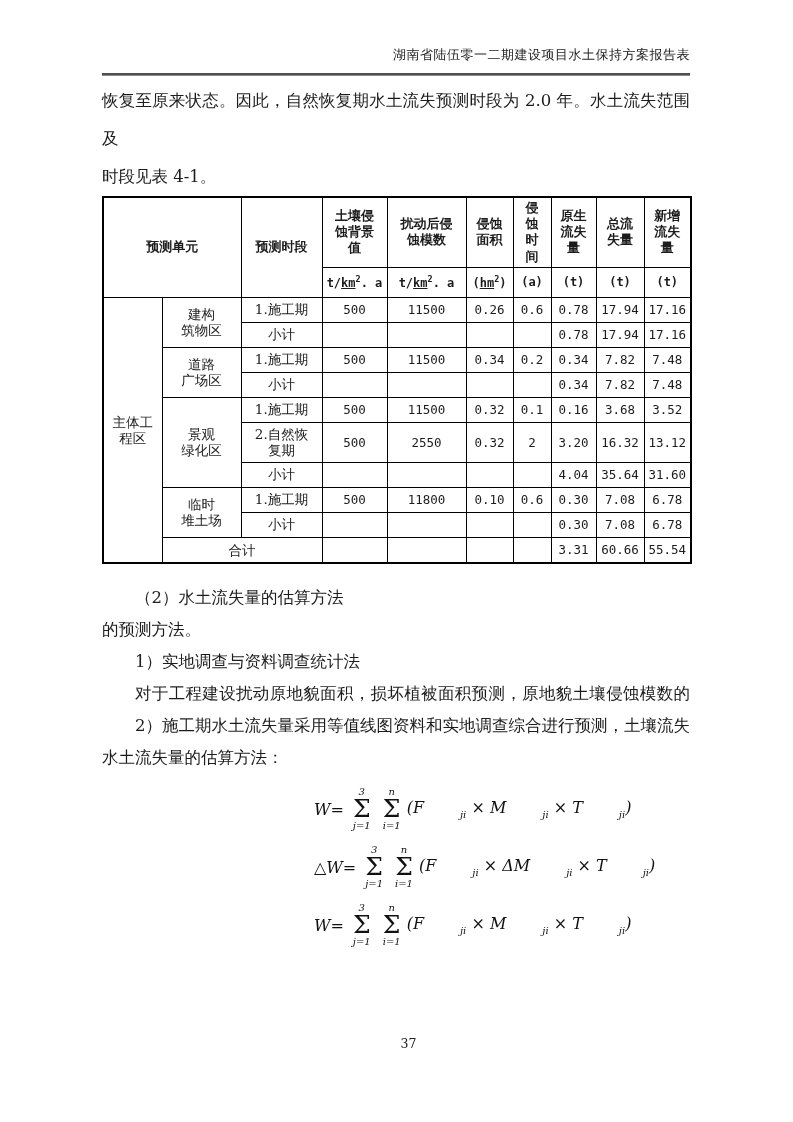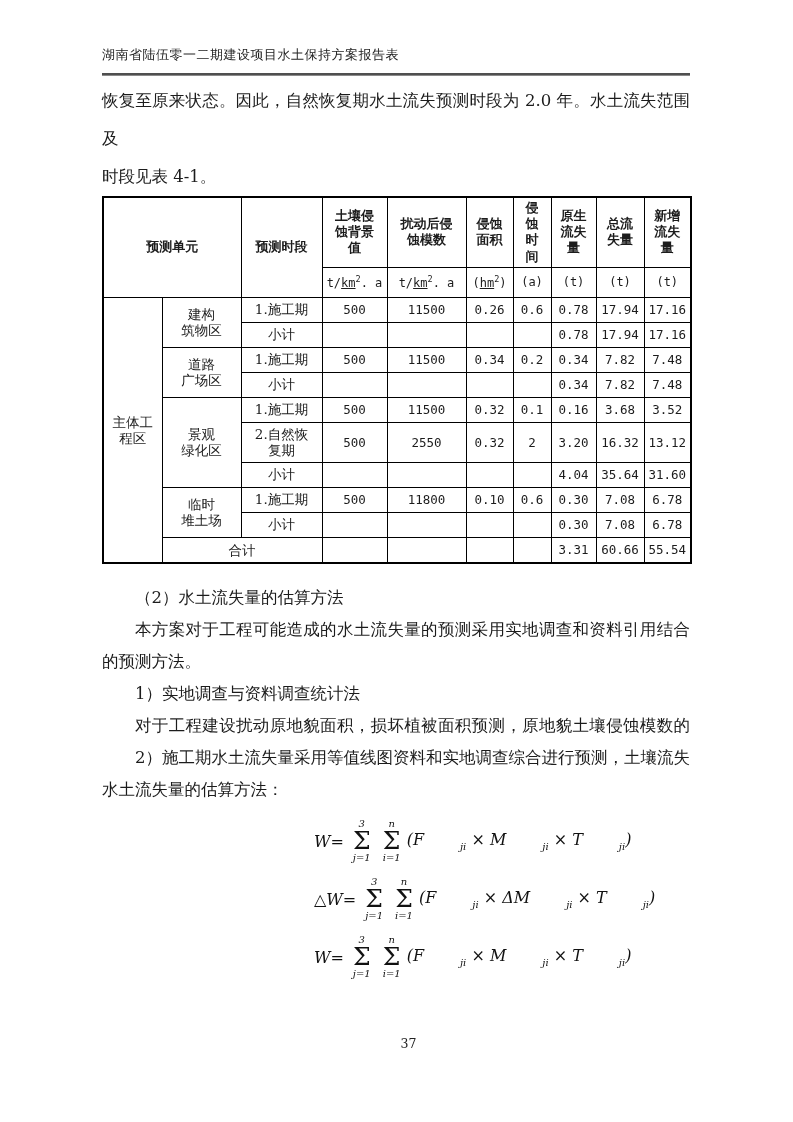--- a/index.html
+++ b/index.html
@@ -7,21 +7,21 @@
   .page {
     position: relative;
     width: 793px; height: 1122px;
     background: #ffffff;
     font-family: "DejaVu Serif", "Liberation Serif", serif;
     color: #1c1c1c;
     overflow: hidden;
   }
   .content { position: absolute; left: 102px; top: 46px; width: 588px; }
 
-  .doc-header-title { font-size: 13px; letter-spacing: 0.5px; color: #222; }
+  .doc-header-title { font-size: 13px; letter-spacing: 0.5px; color: #222; text-align: right; }
   .doc-header-rule { margin-top: 9px; height: 3px; border-top: 2px solid #4f4f4f; border-bottom: 1px solid #8a8a8a; }
 
   .bl { font-size: 16.5px; }
   .up { line-height: 38px; }
   .low { line-height: 32px; }
   .ind { text-indent: 33px; }
   .j { text-align: justify; text-align-last: justify; }
   .intro { margin-top: 6px; }
   .lower-section { margin-top: 18px; }
 
@@ -38,21 +38,21 @@
     border: 1px solid #000;
     text-align: center;
     vertical-align: middle;
     padding: 0 1px;
     overflow: hidden;
   }
   .pre { white-space: pre-line; }
   tr.hrow1 { height: 70px; }
   tr.hrow1 th { font-size: 13px; font-weight: 700; line-height: 1.25; font-family: "DejaVu Sans", "Liberation Sans", sans-serif; }
   tr.hrow2 { height: 30px; }
-  tr.hrow2 th { font-weight: 400; font-size: 12px; font-family: "DejaVu Sans Mono", "Liberation Mono", monospace; }
+  tr.hrow2 th { font-weight: 700; font-size: 12px; font-family: "DejaVu Sans Mono", "Liberation Mono", monospace; }
   tr.brow { height: 25px; }
   tr.tall { height: 40px; }
   tr.sumrow { height: 26px; }
   td.zone, td.period, td.group, td.totlab { font-size: 13.5px; line-height: 1.2; }
   td.num { font-family: "DejaVu Sans Mono", "Liberation Mono", monospace; font-size: 12.5px; }
   .ul { text-decoration: underline; }
   sup { font-size: 8.5px; }
 
   .formulas { margin-top: 10px; }
   .formula {
@@ -244,21 +244,20 @@
           <td class="num"></td>
           <td class="num">3.31</td>
           <td class="num">60.66</td>
           <td class="num">55.54</td>
         </tr>
       </tbody>
     </table>
 
     <div class="lower-section">
       <div class="bl low ind">（2）水土流失量的估算方法</div>
-      <div class="bl low ind j">本方案对于工程可能造成的水土流失量的预测采用实地调查和资料引用结合</div>
       <div class="bl low">的预测方法。</div>
       <div class="bl low ind">1）实地调查与资料调查统计法</div>
       <div class="bl low ind j">对于工程建设扰动原地貌面积，损坏植被面积预测，原地貌土壤侵蚀模数的</div>
       <div class="bl low ind j">2）施工期水土流失量采用等值线图资料和实地调查综合进行预测，土壤流失</div>
       <div class="bl low">水土流失量的估算方法：</div>
     </div>
 
     <div class="formulas">
 
       <div class="formula">

